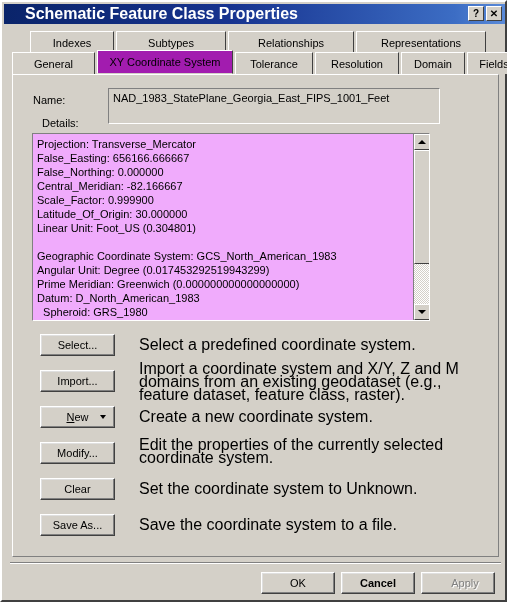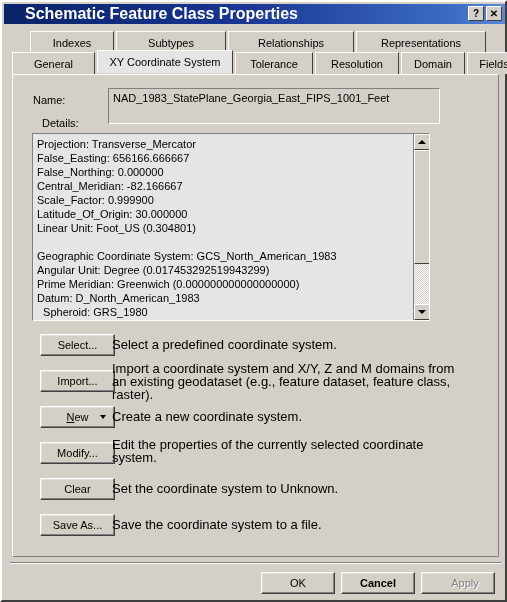--- a/index.html
+++ b/index.html
@@ -104,21 +104,21 @@
     justify-content: center;
     font-size: 11px;
     color: #000000;
     margin-right: 2px;
     cursor: default;
     position: relative;
     white-space: nowrap;
     padding: 0 6px;
   }
   .tab.active {
-    background: #e5e5e5;
+    background: #a21caf;
     height: 24px;
     margin-top: -2px;
     z-index: 5;
     border-bottom: 1px solid #d4d0c8;
     font-size: 11px;
   }
 
   
   .panel {
     position: absolute;
@@ -167,21 +167,21 @@
     padding-left: 9px;
   }
 
   
   .details-box {
     position: absolute;
     left: 19px;
     top: 58px;
     width: 398px;
     height: 188px;
-    background: #e5e5e5;
+    background: #f0abfc;
     border-top: 1px solid #808080;
     border-left: 1px solid #808080;
     border-right: 1px solid #ffffff;
     border-bottom: 1px solid #ffffff;
     box-sizing: border-box;
     overflow: hidden;
   }
   .details-inner {
     position: absolute;
     left: 0; top: 0;
@@ -286,23 +286,23 @@
     justify-content: center;
     position: absolute;
   }
   .action-btn {
     left: 27px;
     width: 75px;
     height: 22px;
   }
   .desc {
     position: absolute;
-    left: 99px;
+    left: 126px;
     width: 355px;
-    font-size: 13px;
+    font-size: 16px;
     line-height: 13px;
     color: #000000;
   }
 
   .new-btn-inner {
     display: flex;
     align-items: center;
     justify-content: center;
     width: 100%;
     position: relative;

